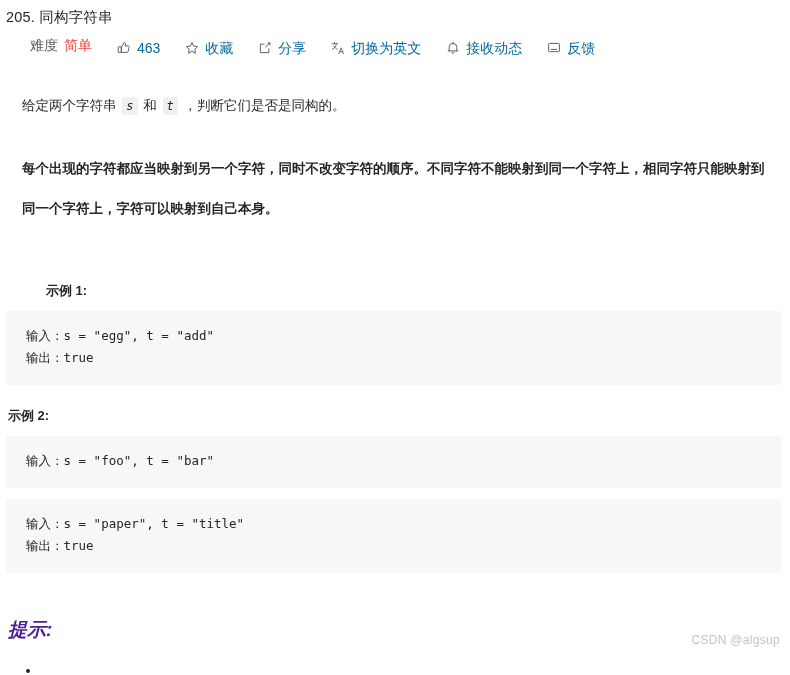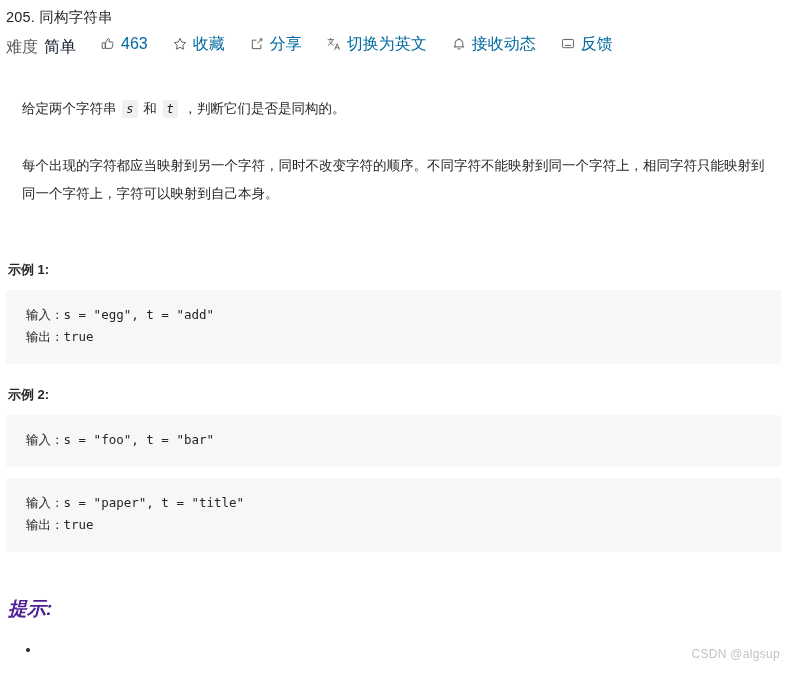--- a/index.html
+++ b/index.html
@@ -30,36 +30,37 @@
     font-size: 14.5px;
     line-height: 22px;
     color: #262626;
     padding: 6px 0 0 2px;
     letter-spacing: 0.2px;
   }
 
   
   .meta-bar {
     display: flex;
-    align-items: flex-start;
+    align-items: flex-end;
     padding: 9px 0 0 2px;
-    font-size: 16px;
+    font-size: 14px;
     color: #5b5b5b;
     white-space: nowrap;
+    margin-left: 24px;
   }
   .meta-group {
     display: flex;
     align-items: center;
   }
   .meta-label {
     color: #5b5b5b;
     margin-right: 6px;
   }
   .difficulty-value {
-    color: #0f172a;
+    color: #ef4444;
   }
   .meta-action {
     display: flex;
     align-items: center;
     margin-left: 25px;
     color: #0369a1;
     cursor: pointer;
   }
   .meta-action .ico {
     display: inline-flex;
@@ -77,42 +78,42 @@
   
   .content { padding: 0 2px; }
   .para {
     font-size: 13.5px;
     line-height: 30px;
     color: #262626;
     margin: 16px;
   }
   .para.p1 { padding-top: 20px; }
   .para.p2 { padding-top: 4px; }
-  .para.p3 { padding-top: 12px; line-height: 28px; }
+  .para.p3 { padding-top: 12px; line-height: 40px; font-weight: bold; }
 
   code.inline {
     font-family: "DejaVu Sans Mono", "Liberation Mono", monospace;
     font-size: 12px;
     background: #f0f0f0;
     color: #262626;
     border-radius: 2px;
     padding: 2px 4px;
     margin: 0 2px;
     font-style: italic;
   }
 
   
   .example-heading {
     font-size: 13px;
     font-weight: bold;
     color: #262626;
     margin: 0;
     padding: 22px 2px 0 2px;
   }
-  .example-heading.first { padding-top: 37px; }
+  .example-heading.first { padding-top: 37px; margin-left: 38px; }
 
   .code-block {
     background: #f7f7f7;
     border-radius: 3px;
     margin: 11px 3px 0 0;
     padding: 14px 20px 16px 20px;
     font-family: "DejaVu Sans Mono", "Liberation Mono", monospace;
     font-size: 12.5px;
     line-height: 21px;
     color: #262626;
@@ -143,21 +144,21 @@
     line-height: 26px;
     color: #262626;
     padding-left: 4px;
   }
   ul.hints li::marker { color: #262626; font-size: 12px; }
 
   
   .watermark {
     position: absolute;
     right: 10px;
-    bottom: 10px;
+    bottom: 24px;
     font-size: 12px;
     color: #c4c4c4;
     letter-spacing: 0.3px;
     user-select: none;
   }
 </style>
 </head>
 <body>
 
 <div class="page">

